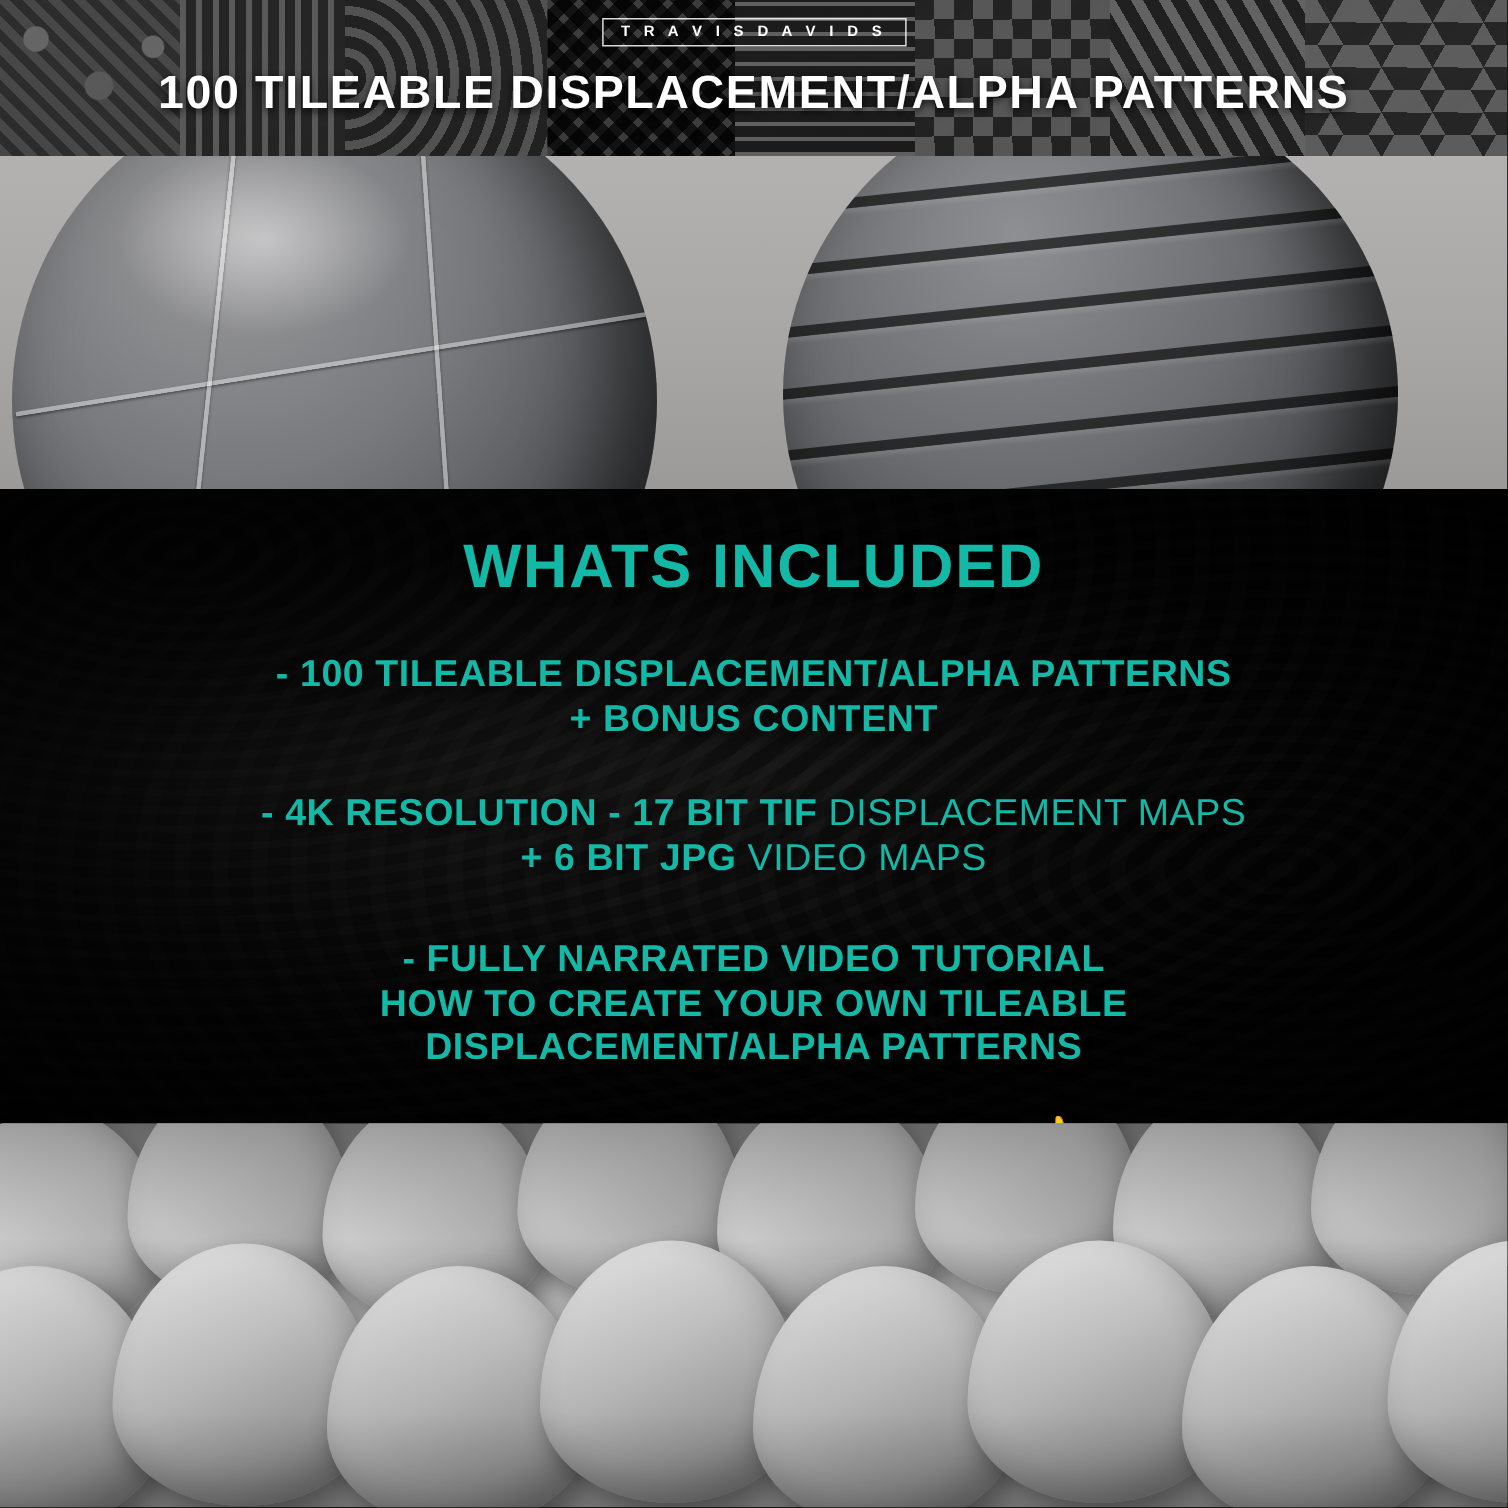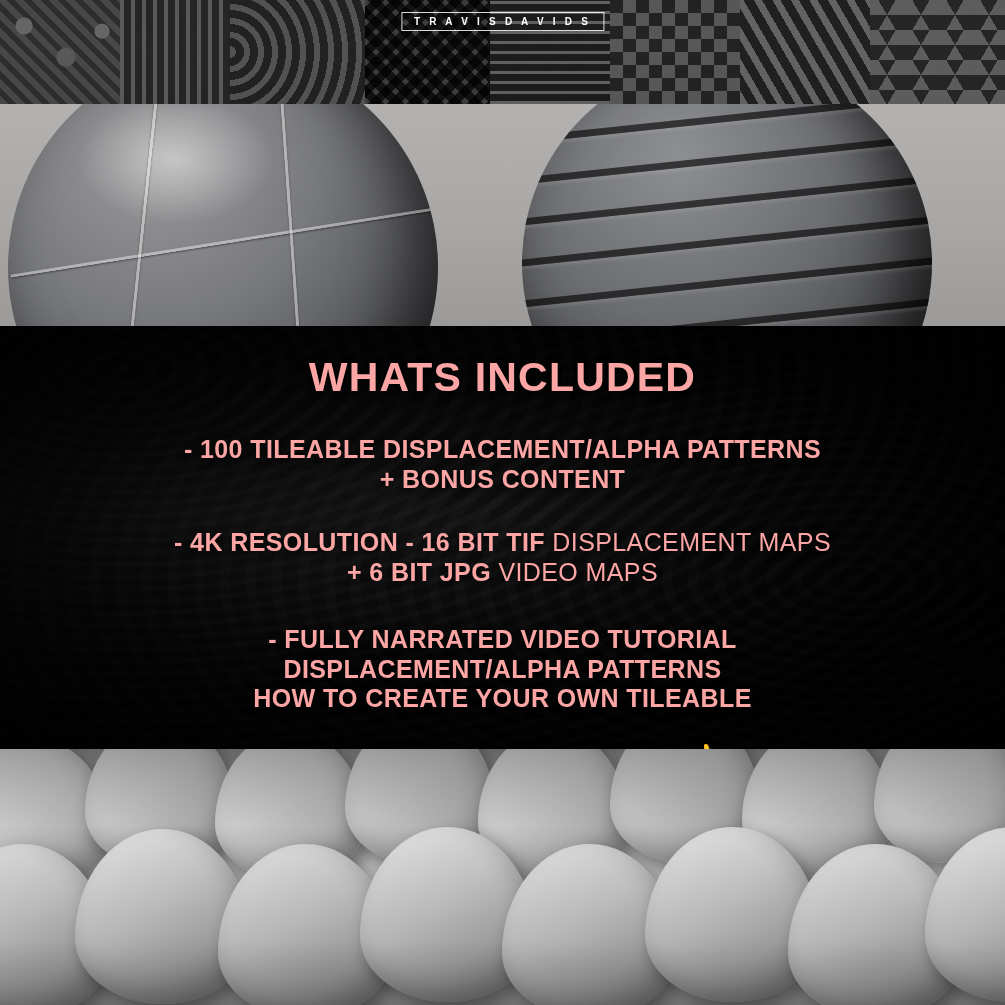--- a/index.html
+++ b/index.html
@@ -198,21 +198,21 @@
   }
   .mid-vignette {
     position: absolute;
     left: 0; top: 0; right: 0; bottom: 0;
     background: radial-gradient(ellipse at 50% 50%, rgba(0,0,0,0.35) 0%, rgba(0,0,0,0.82) 65%, rgba(0,0,0,0.95) 100%);
   }
   .mid-content {
     position: absolute;
     left: 0; top: 0;
     width: 1005px; height: 423px;
-    color: #fca5a5;
+    color: #14b8a6;
     text-align: center;
   }
   .whats-included {
     margin-top: 28px;
     font-size: 41px;
     font-weight: 800;
     letter-spacing: 1.2px;
     text-shadow: 0 2px 10px rgba(0,0,0,0.9);
   }
   .blk { margin-top: 34px; line-height: 1.18; }
@@ -275,20 +275,21 @@
     <div class="cell c1"></div>
     <div class="cell c2"></div>
     <div class="cell c3"></div>
     <div class="cell c4"></div>
     <div class="cell c5"></div>
     <div class="cell c6"></div>
     <div class="cell c7"></div>
     <div class="cell c8"></div>
 
     <div class="brand">T R A V I S   D A V I D S</div>
+    <div class="main-title">100 TILEABLE DISPLACEMENT/ALPHA PATTERNS</div>
   </div>
 
   <div class="spheres">
     <div class="sphere-a">
       <div class="gloss"></div>
       <div class="seam sa-s1"></div>
 
       <div class="seam sa-s3"></div>
       <div class="seam sa-s4"></div>
     </div>
@@ -310,31 +311,31 @@
     <div class="mid-content">
       <div class="whats-included">WHATS INCLUDED</div>
 
       <div class="blk b1">
         <div class="ln">- 100 TILEABLE DISPLACEMENT/ALPHA PATTERNS</div>
         <div class="ln">+ BONUS CONTENT</div>
       </div>
 
       <div class="blk b2">
         <div class="ln">
-          <span>- 4K RESOLUTION - 16 BIT TIF</span><span class="light"> DISPLACEMENT MAPS</span>
+          <span>- 4K RESOLUTION - 17 BIT TIF</span><span class="light"> DISPLACEMENT MAPS</span>
         </div>
         <div class="ln">
           <span>+ 6 BIT JPG</span><span class="light"> VIDEO MAPS</span>
         </div>
       </div>
 
       <div class="blk b3">
         <div class="ln">- FULLY NARRATED VIDEO TUTORIAL</div>
+        <div class="ln strong">HOW TO CREATE YOUR OWN TILEABLE</div>
         <div class="ln strong">DISPLACEMENT/ALPHA PATTERNS</div>
-        <div class="ln strong">HOW TO CREATE YOUR OWN TILEABLE</div>
       </div>
 
       <div class="res-line">
         <span>RESOURCES + KNOWLEDGE</span>
         <span class="thumb">👍</span>
       </div>
     </div>
   </div>
 
   <div class="bottom">

